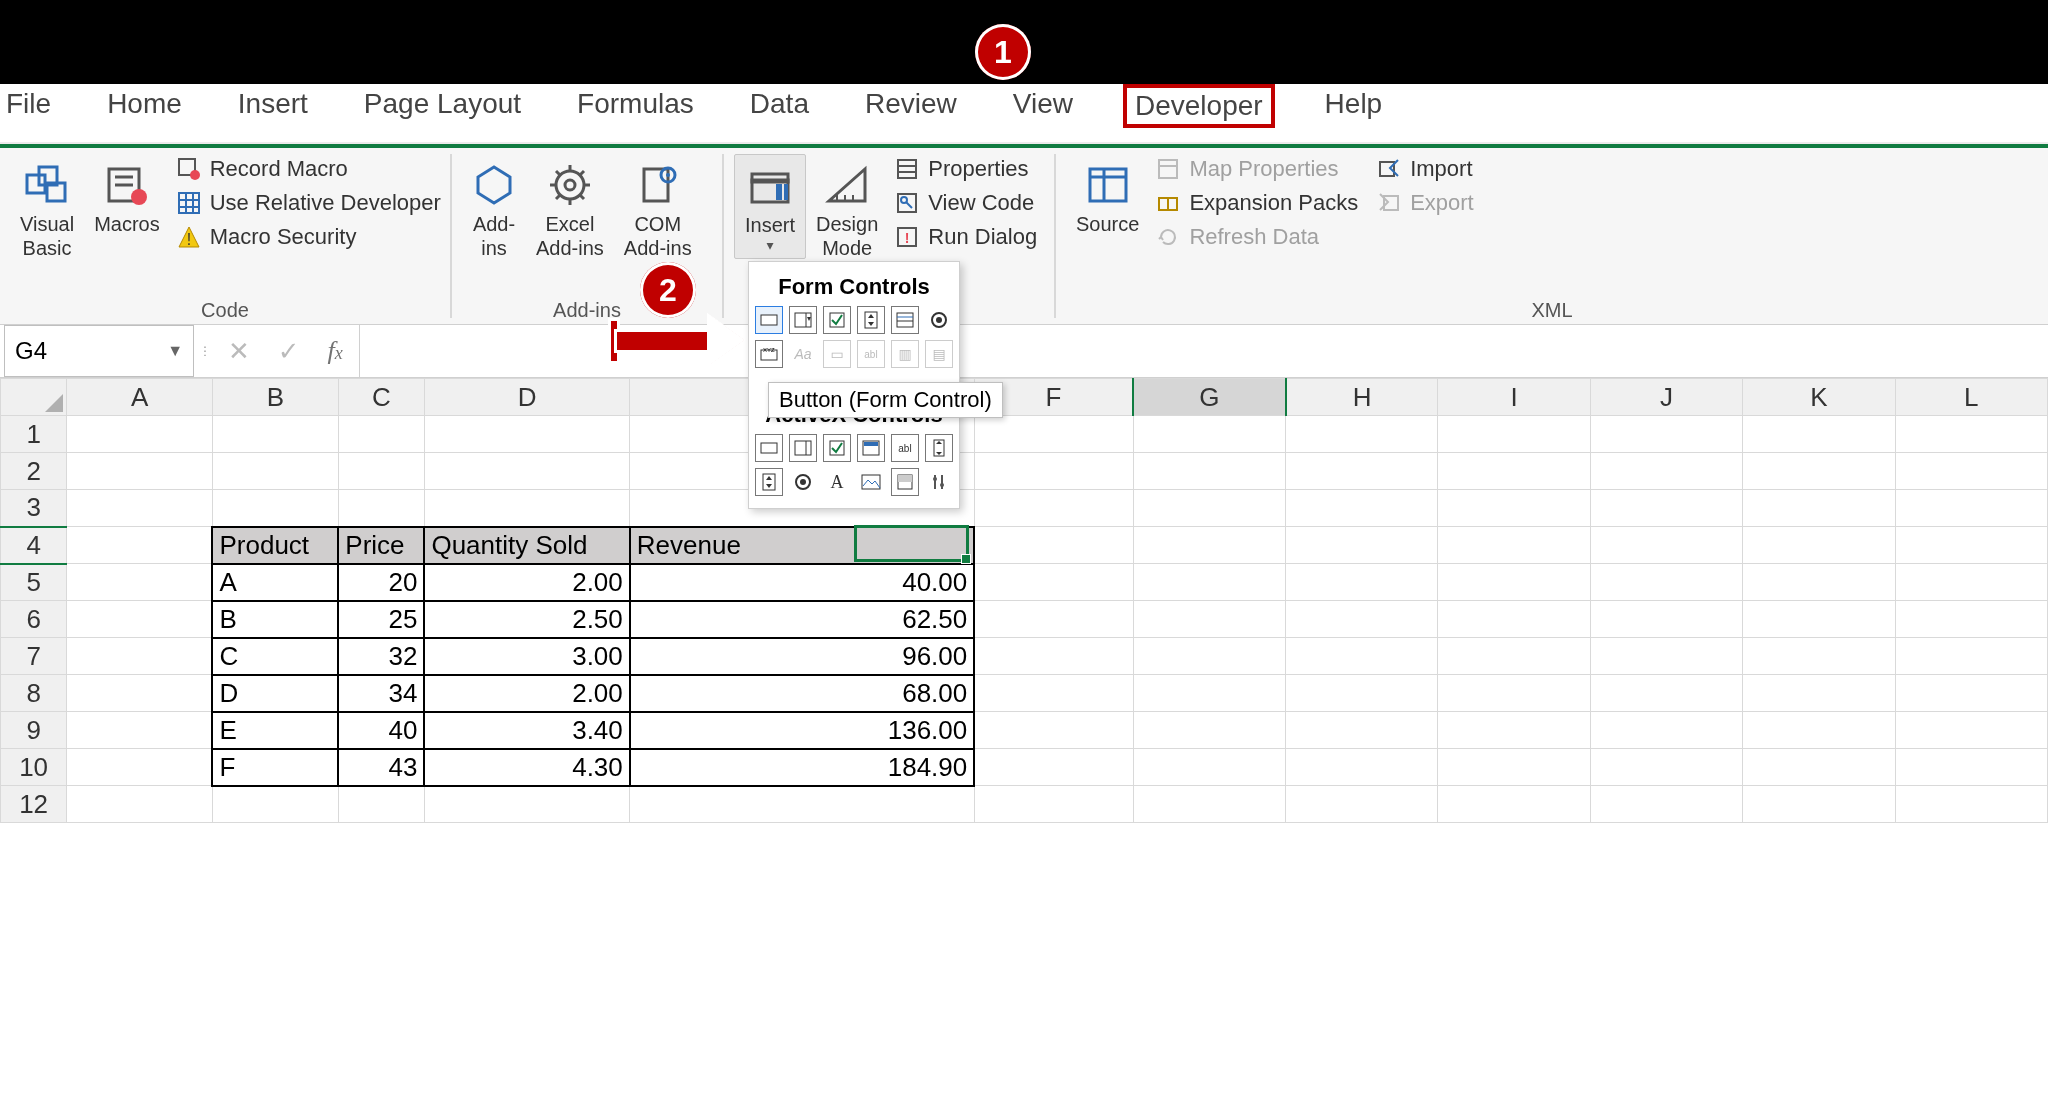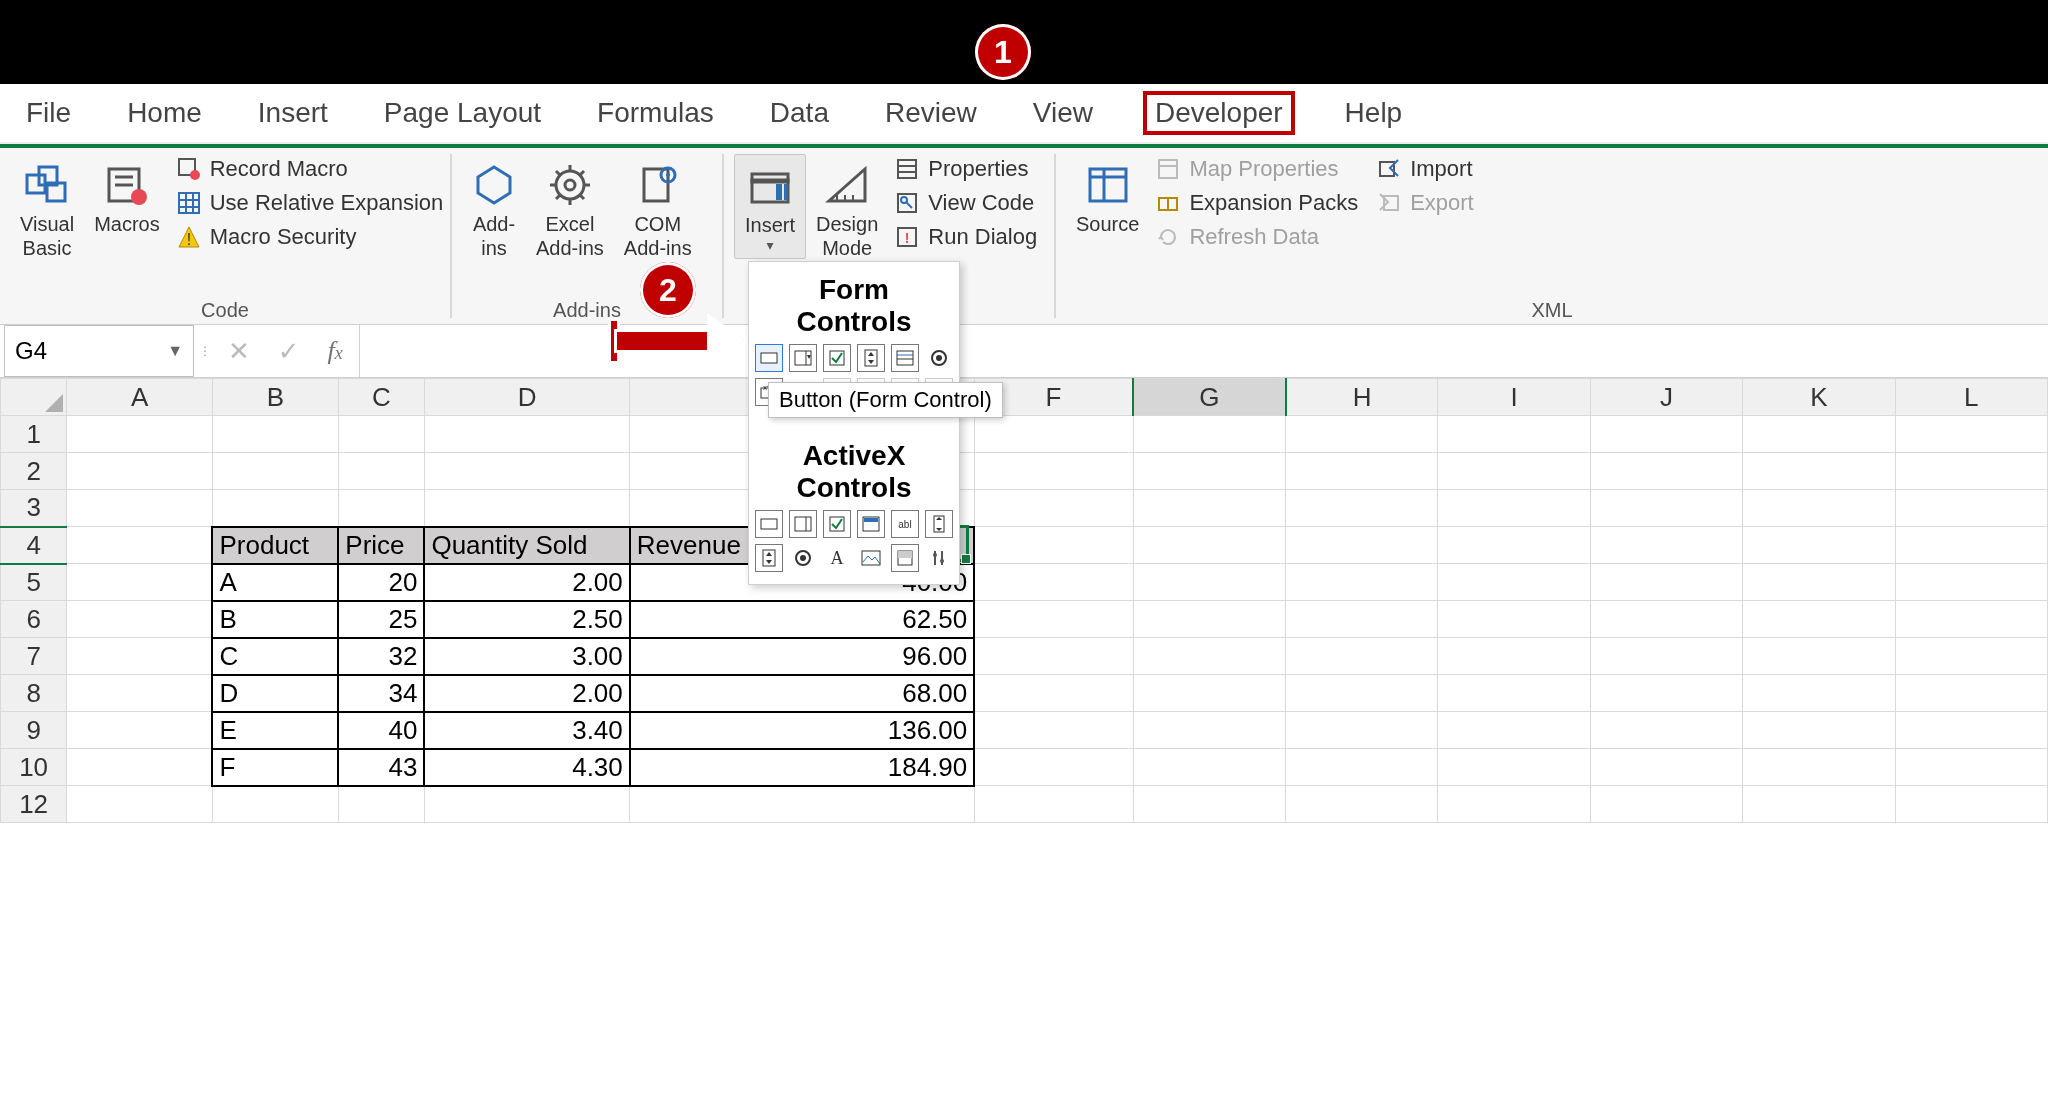--- a/index.html
+++ b/index.html
@@ -1,21 +1,21 @@
 <!DOCTYPE html>
 <html><head>
 <meta charset="utf-8">
 <style>
   * { box-sizing: border-box; }
   html, body { margin: 0; padding: 0; font-family: "Segoe UI", Arial, sans-serif; background:#fff; }
   .screen { width:2048px; height:1103px; position:relative; overflow:hidden; }
   .blackbar { width:100%; height:84px; background:#000; }
 
   
-  .tabs { display:flex; align-items:center; height:60px; padding-left:20px; gap:44px; font-size:28px; color:#444; border-bottom:2px solid #ececec; background:#fff;}
+  .tabs { display:flex; align-items:flex-start; height:60px; gap:44px; font-size:28px; color:#444; border-bottom:2px solid #ececec; background:#fff;}
   .tab { padding:4px 6px; cursor:default; white-space:nowrap;}
   .tab.active-wrap {
     border:4px solid #c00000; padding:2px 8px;
   }
 
   
   .ribbon { display:flex; align-items:stretch; background:#f6f6f6; border-top:4px solid #107c41; height:180px; font-size:22px; color:#333; }
   .group { display:flex; flex-direction:column; justify-content:space-between; padding:6px 10px 2px 10px; }
   .group-content { display:flex; align-items:flex-start; }
   .group-label { text-align:center; font-size:20px; color:#555; padding-top:2px; }
@@ -53,21 +53,21 @@
   .dcell { border:2px solid #000 !important; font-size:26px; }
   .dhdr { background:#d0cece; font-weight:400; }
   .tr { text-align:right; }
 
   
   .sel-outline { position:absolute; border:3px solid #107c41; pointer-events:none; }
   .sel-handle { position:absolute; width:10px; height:10px; background:#107c41; right:-5px; bottom:-5px; border:1px solid #fff;}
 
   
   .ctrl-drop { position:absolute; left:748px; top:261px; width:212px; background:#fff; border:1px solid #cfcfcf; box-shadow:3px 3px 8px rgba(0,0,0,.2); font-size:22px; padding:8px 10px 12px 10px; z-index:20;}
-  .ctrl-drop h4 { margin:4px 0 6px 0; font-size:28px; font-weight:700; text-align:center;}
+  .ctrl-drop h4 { margin:4px 0 6px 0; font-size:22px; font-weight:700; text-align:center;}
   .ctrl-grid { display:grid; grid-template-columns:repeat(6,28px); gap:6px; justify-content:center; }
   .ctrl-grid .ci { width:28px; height:28px; border:1px solid #777; display:flex; align-items:center; justify-content:center; font-size:14px; color:#333;}
   .ctrl-grid .ci.noborder{ border:none; }
   .ci.hover { background:#e8f1fb; border:1px solid #2b7de1;}
   .ci.dim { color:#bbb; border-color:#ccc; }
   .tooltip { position:absolute; left:768px; top:382px; background:#fff; border:1px solid #bfbfbf; padding:4px 10px; font-size:22px; box-shadow:2px 2px 6px rgba(0,0,0,.2); z-index:30;}
 
   
   .callout { position:absolute; width:56px; height:56px; border-radius:50%; background:#c00000; color:#fff; font-size:32px; font-weight:700; display:flex; align-items:center; justify-content:center; z-index:40; box-shadow:0 0 0 3px #fff inset;}
   .arrow {
@@ -152,21 +152,21 @@
         <div class="row-btn">
           <span class="sm-ic">
             <svg width="24" height="24">
                   <rect x="2" y="2" width="20" height="20" fill="none" stroke="#2f6db5" stroke-width="2"></rect>
                   <line x1="2" y1="9" x2="22" y2="9" stroke="#2f6db5" stroke-width="2"></line>
                   <line x1="2" y1="16" x2="22" y2="16" stroke="#2f6db5" stroke-width="2"></line>
                   <line x1="9" y1="2" x2="9" y2="22" stroke="#2f6db5" stroke-width="2"></line>
                   <line x1="16" y1="2" x2="16" y2="22" stroke="#2f6db5" stroke-width="2"></line>
                 </svg>
           </span>
-          <span>Use Relative Expansion</span>
+          <span>Use Relative Developer</span>
         </div>
         <div class="row-btn">
           <span class="sm-ic">
             <svg width="24" height="24">
                   <polygon points="12,2 22,22 2,22" fill="#f2c811" stroke="#b58900" stroke-width="1"></polygon>
                   <text x="12" y="20" font-size="16" text-anchor="middle" fill="#333">!</text>
                 </svg>
           </span>
           <span>Macro Security</span>
         </div>

